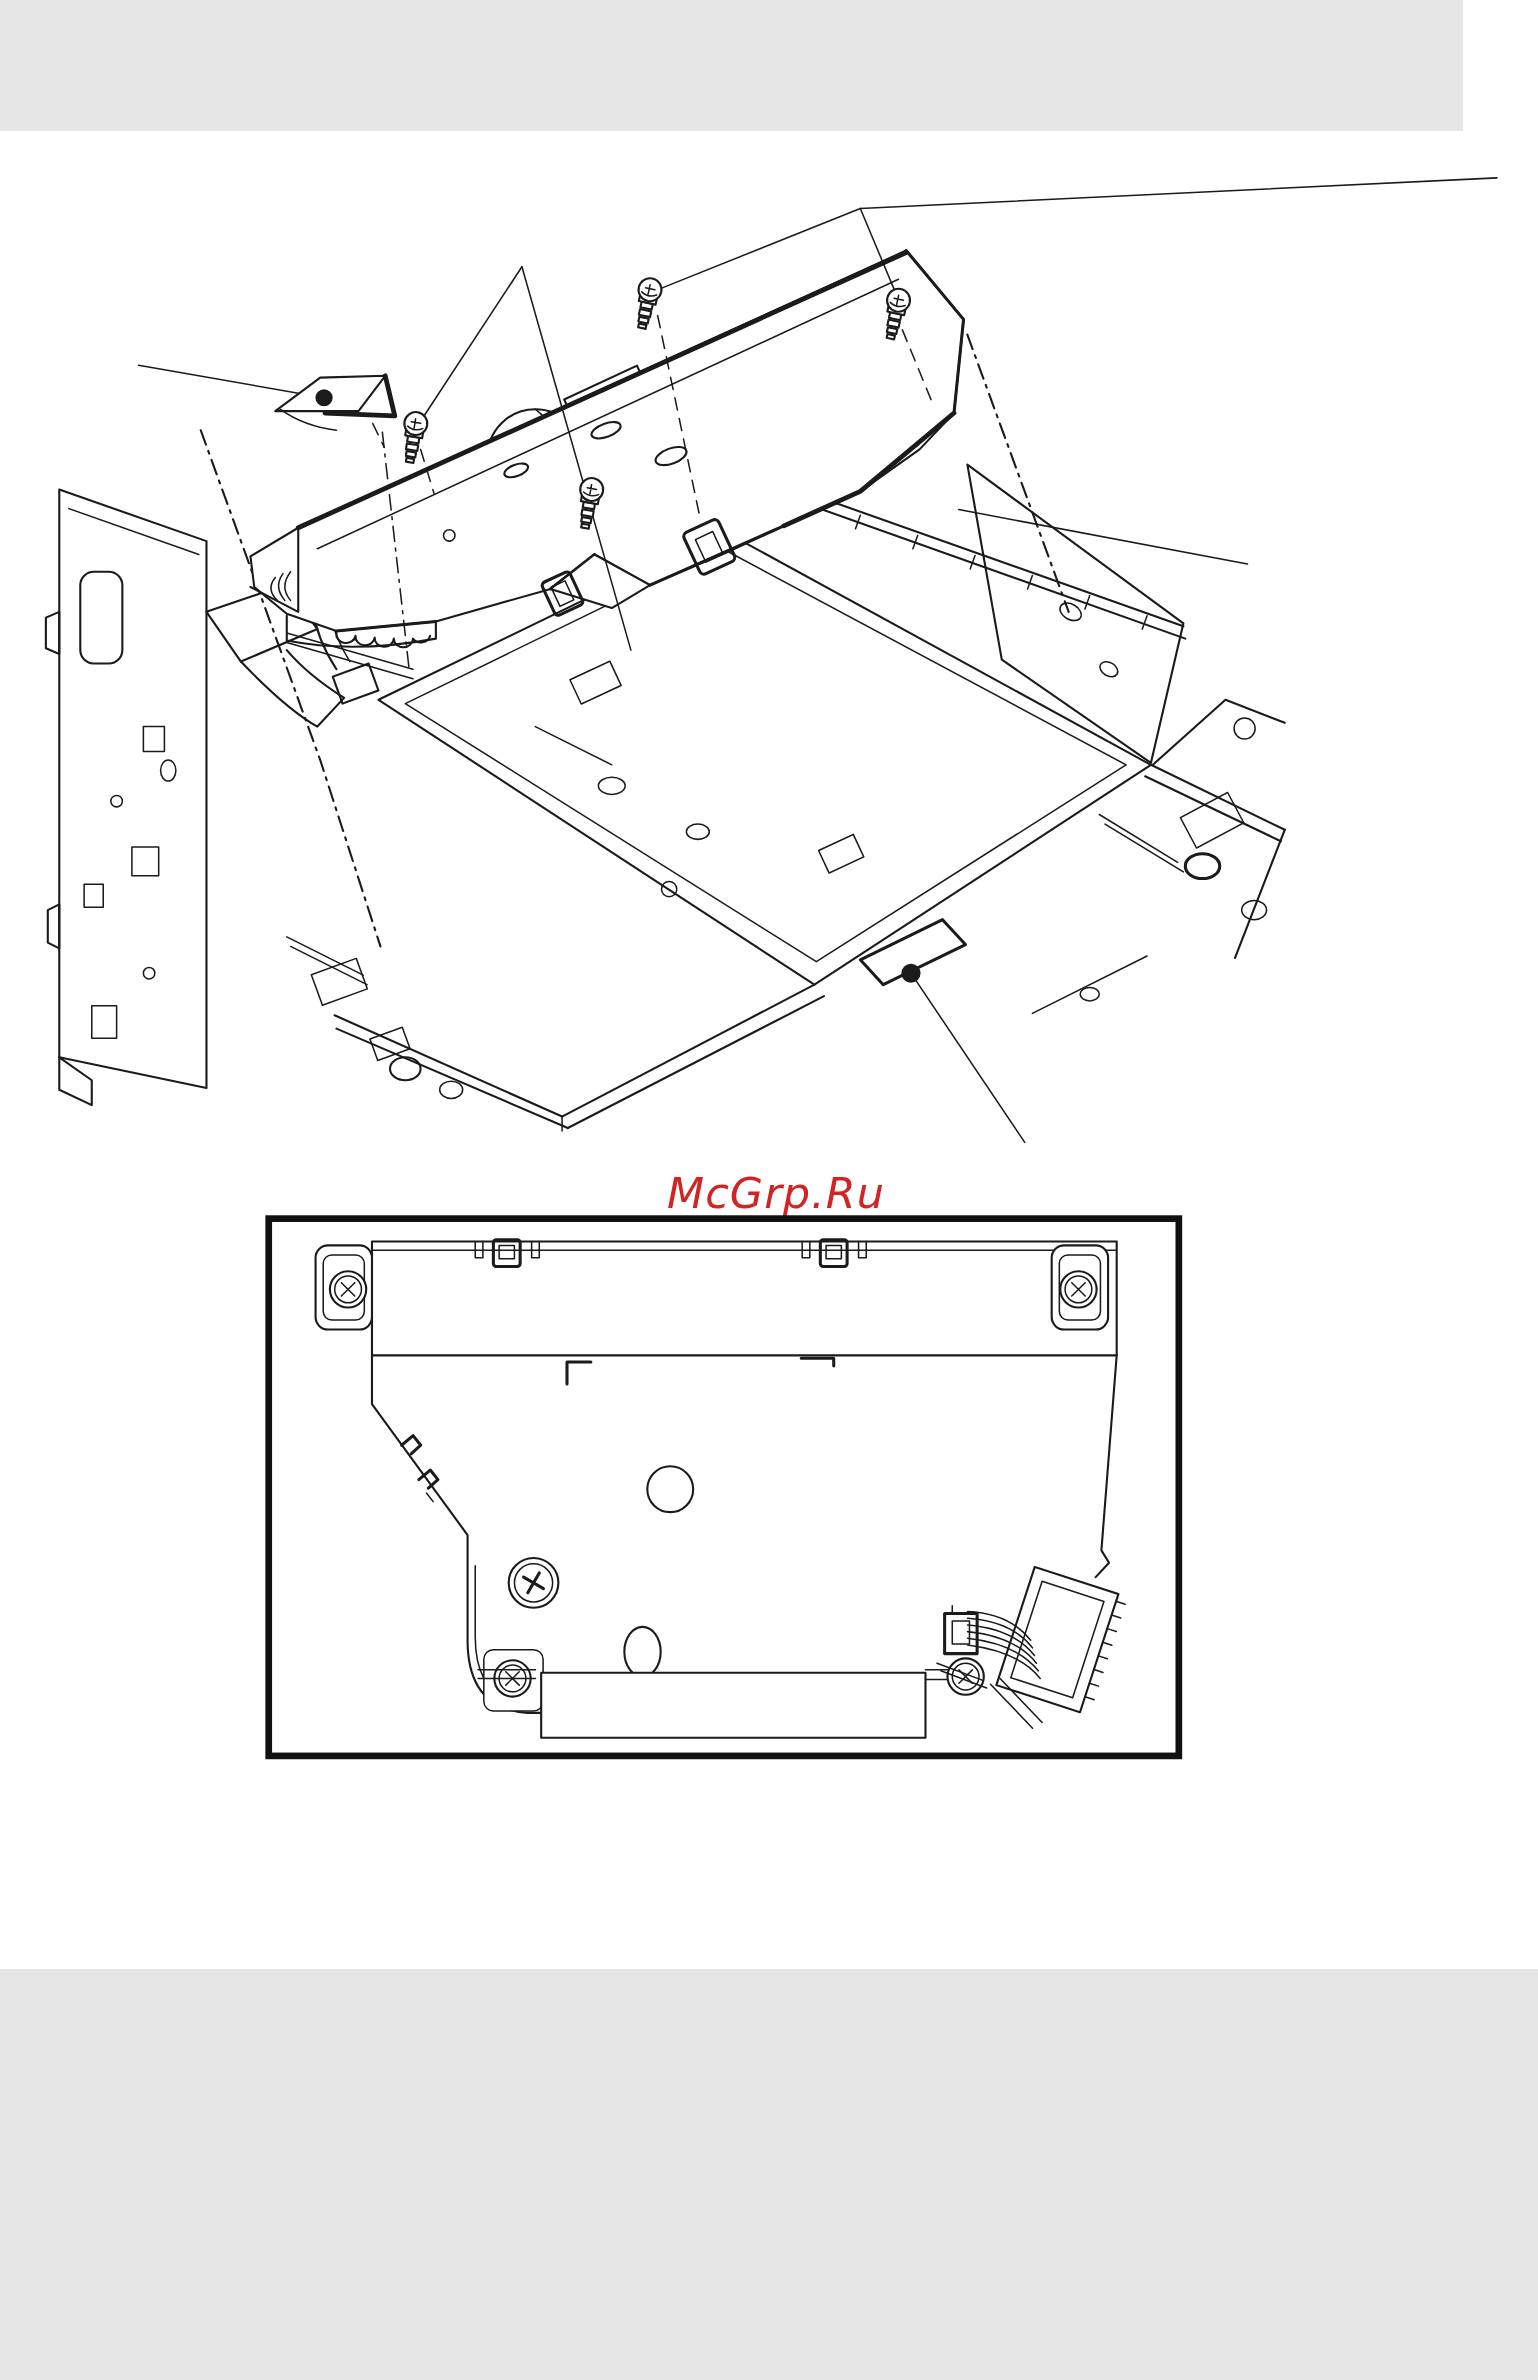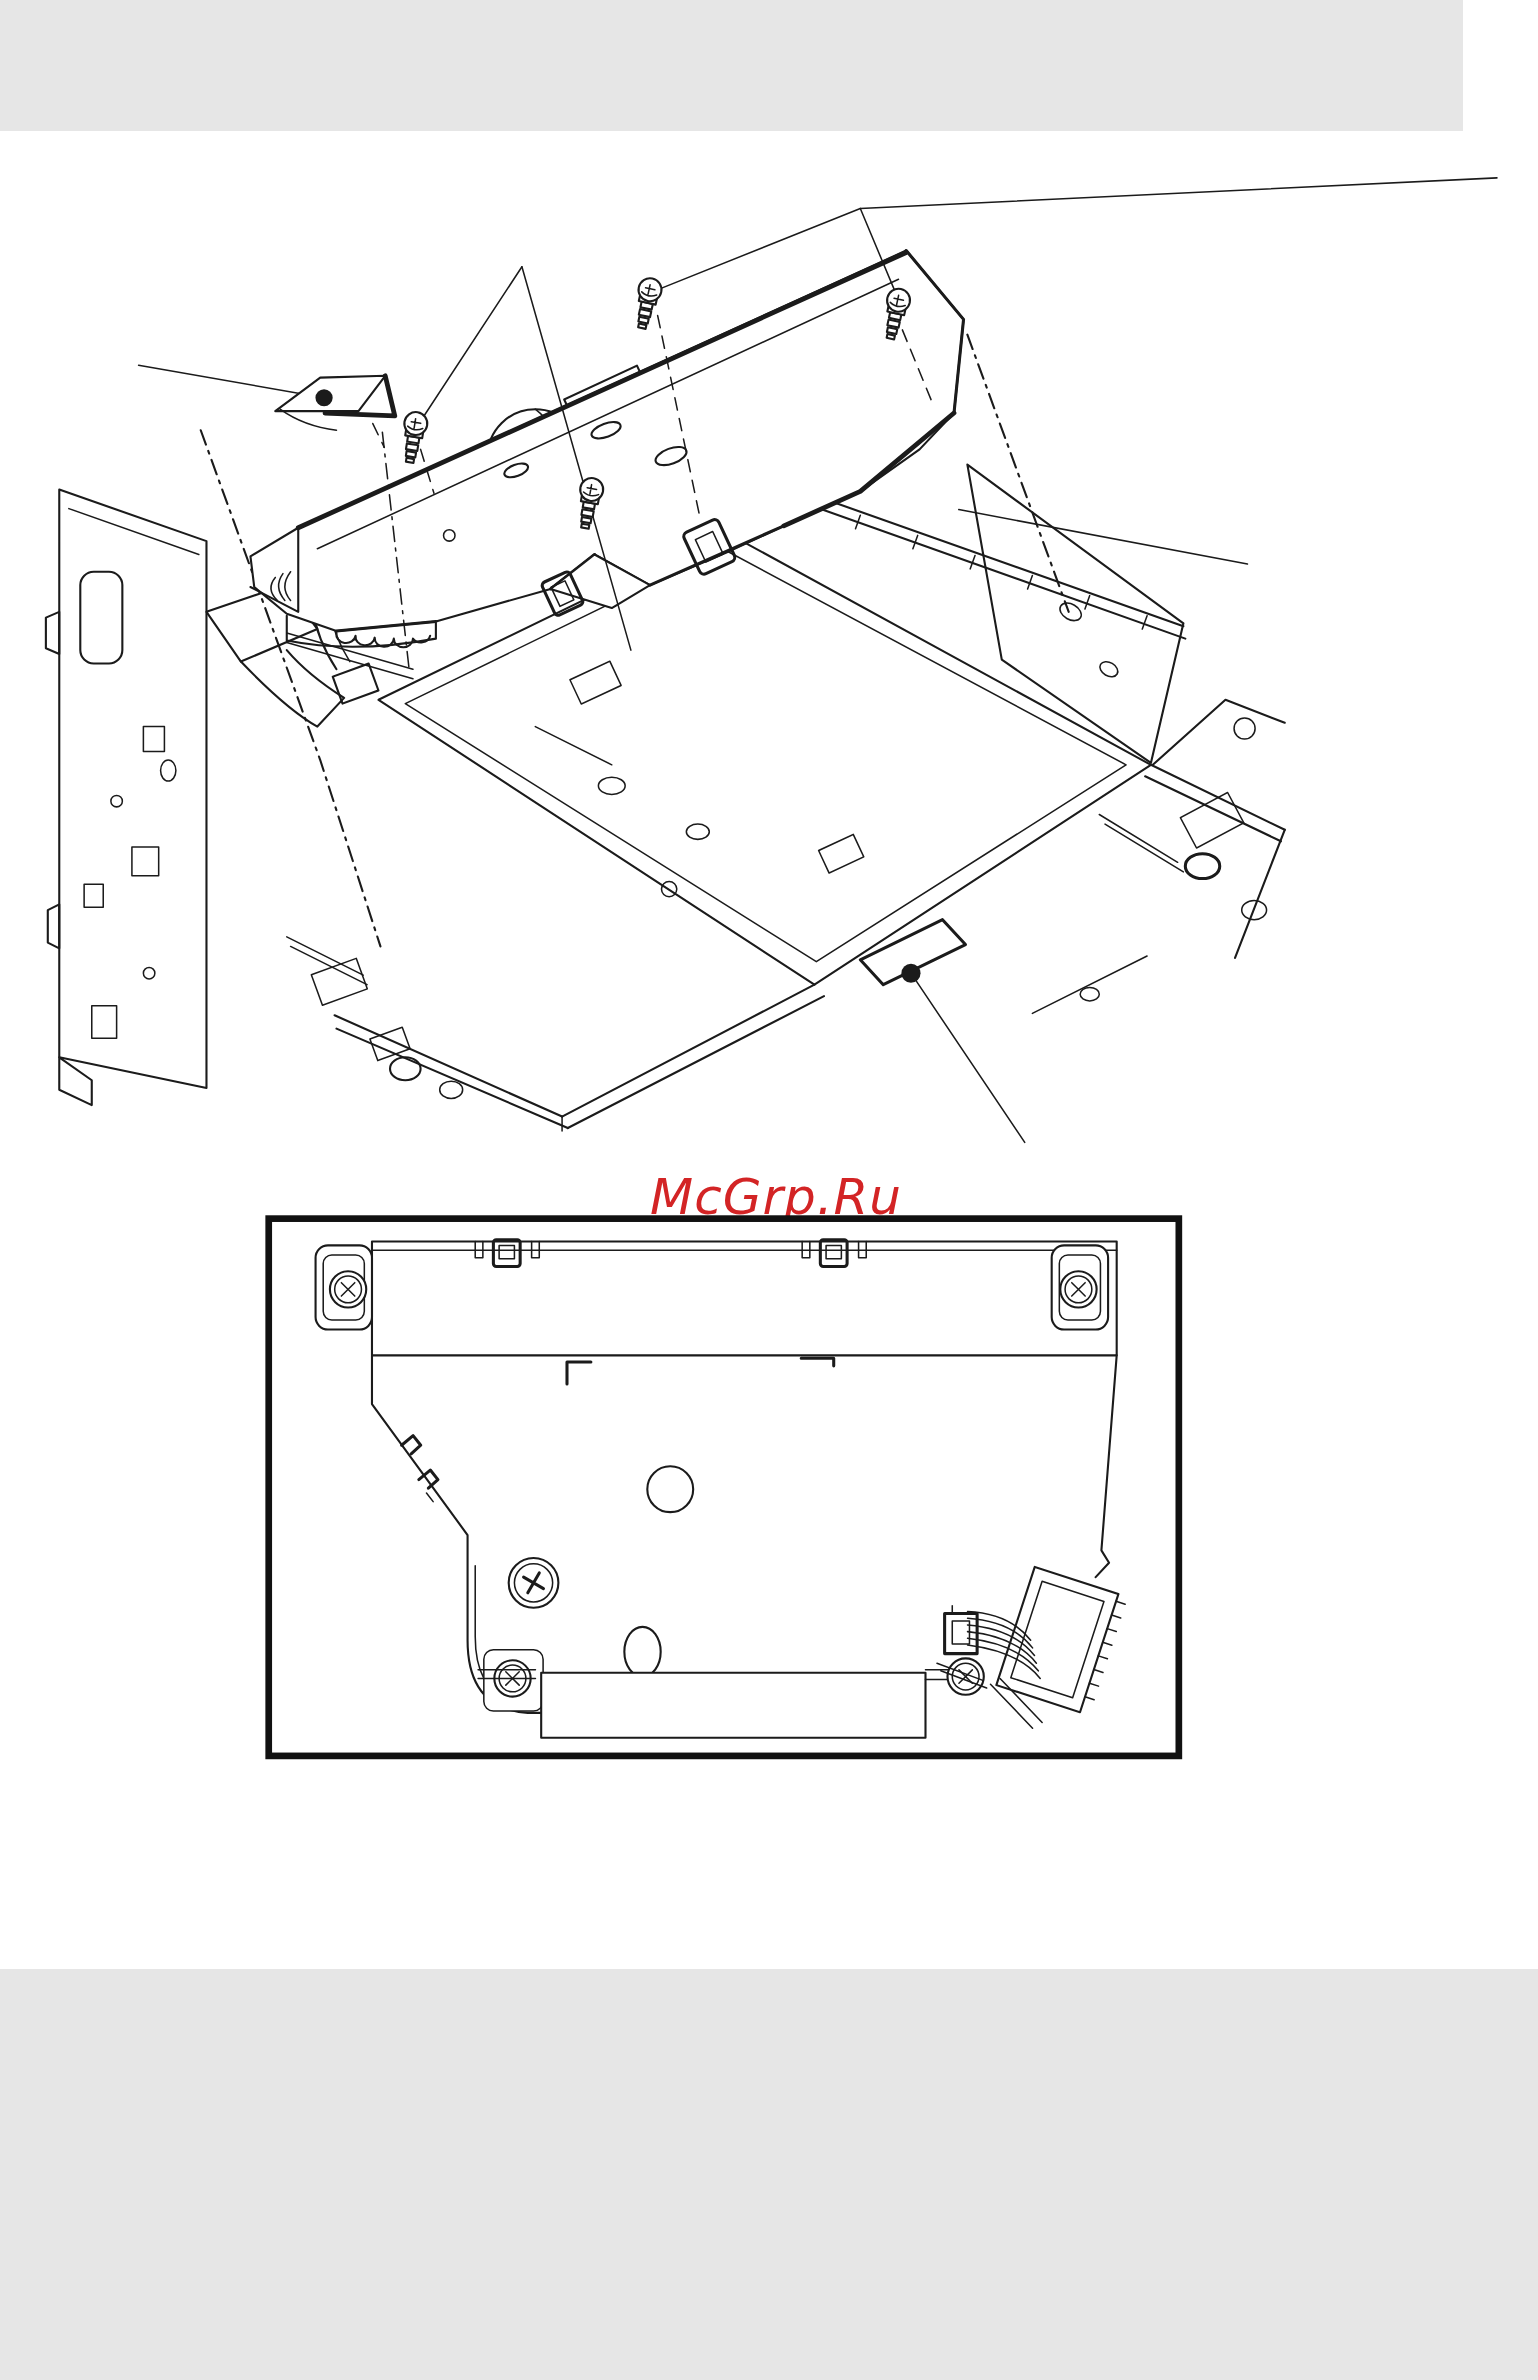--- a/index.html
+++ b/index.html
@@ -5,21 +5,21 @@
   html,body{margin:0;padding:0;}
   body{
     width:1539px;height:2380px;position:relative;overflow:hidden;
     background:#ffffff;font-family:"DejaVu Sans",sans-serif;
   }
   .band{position:absolute;background:#e6e6e6;}
   #band-top{left:0;top:0;width:1463px;height:131px;}
   #band-bottom{left:0;top:1969px;width:1539px;height:411px;}
   .watermark{
     position:absolute;top:1168px;left:776px;transform:translateX(-50%);
-    font-style:italic;font-size:50px;font-weight:400;letter-spacing:1px;
+    font-style:italic;font-size:43px;font-weight:400;letter-spacing:1px;
     font-family:"DejaVu Sans",sans-serif;white-space:nowrap;
   }
   svg{position:absolute;display:block;}
   #fig-exploded{left:0;top:131px;}
   #fig-detail{left:241px;top:1206px;}
   
   .ln{fill:none;stroke:#1b1b1b;stroke-width:2.2;stroke-linecap:round;stroke-linejoin:round;}
   .tn{fill:none;stroke:#1b1b1b;stroke-width:1.6;stroke-linecap:round;stroke-linejoin:round;}
   .md{fill:none;stroke:#1b1b1b;stroke-width:3.2;stroke-linecap:round;stroke-linejoin:round;}
   .bd{fill:none;stroke:#1b1b1b;stroke-width:5;stroke-linecap:round;stroke-linejoin:round;}

